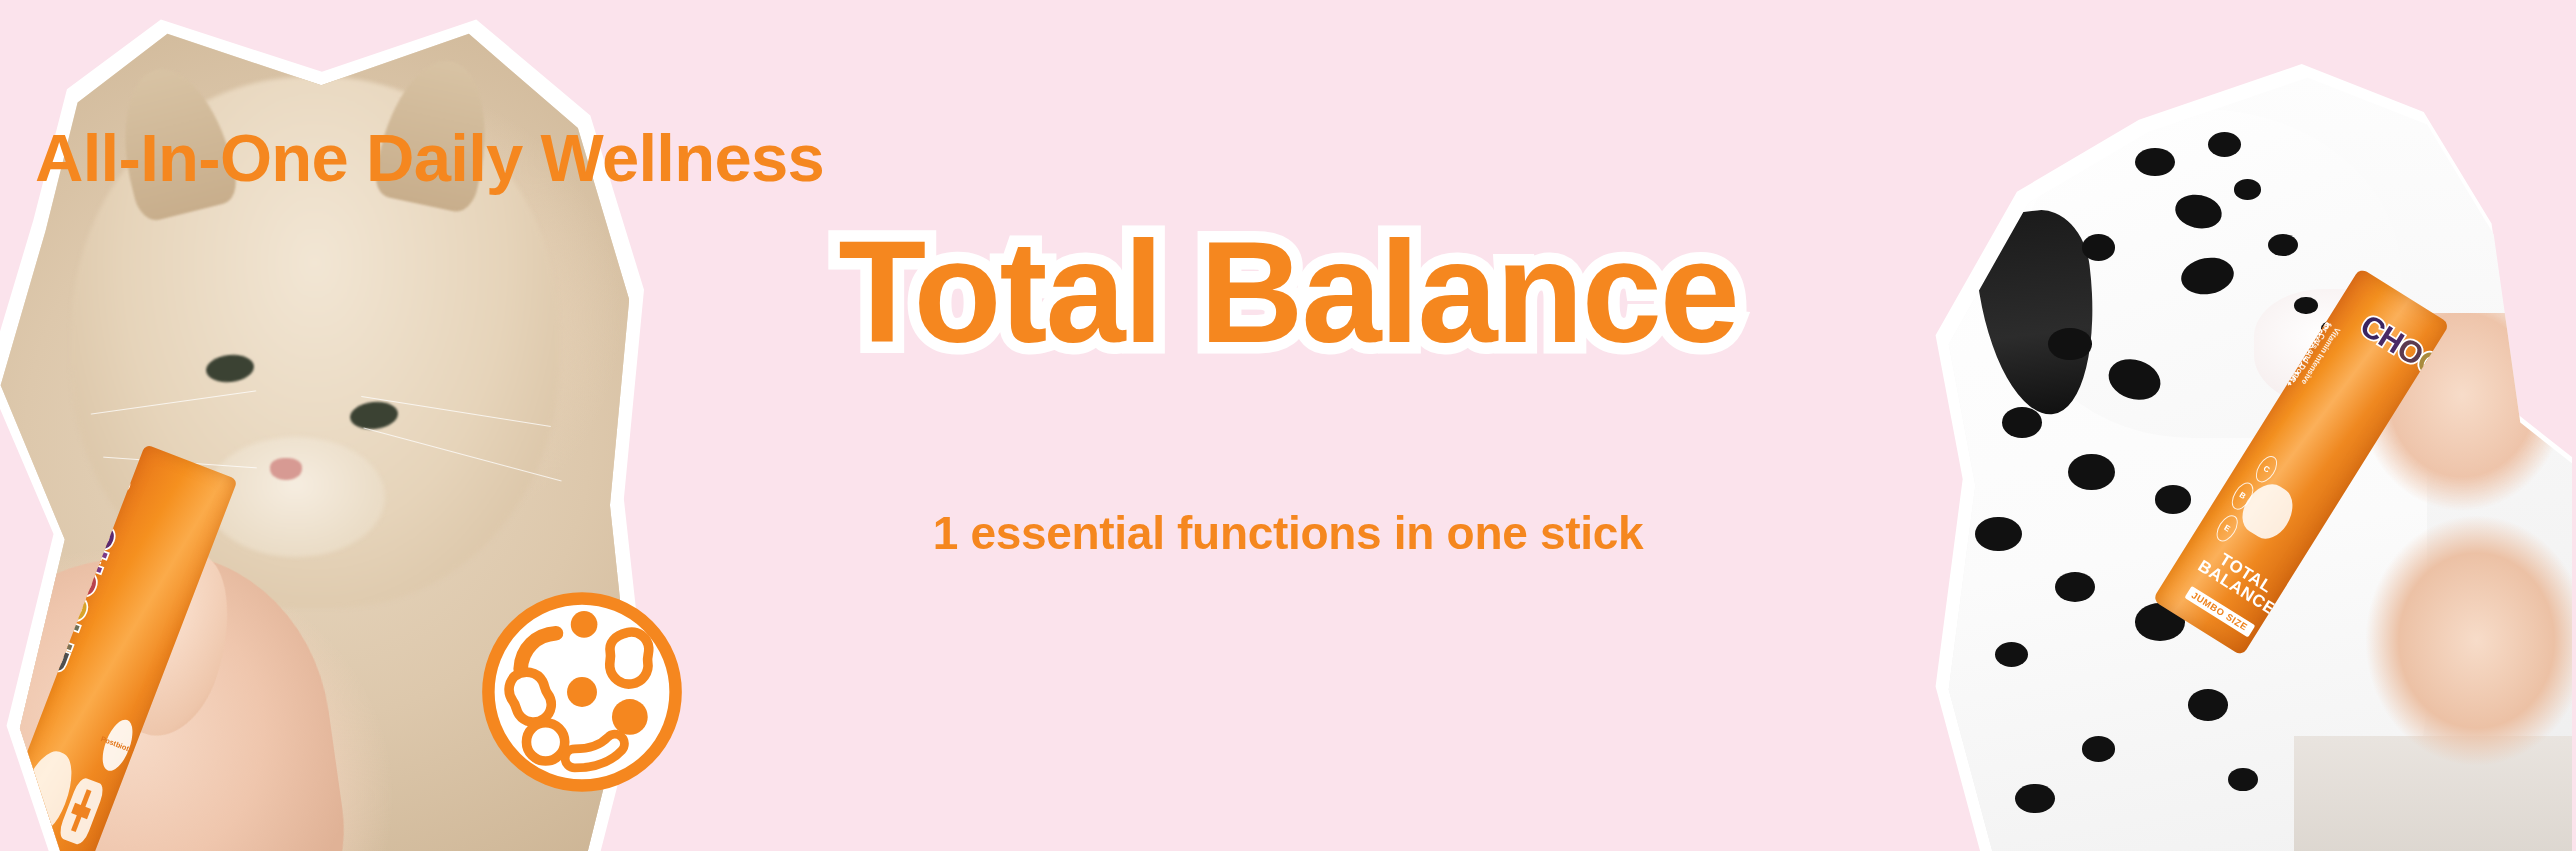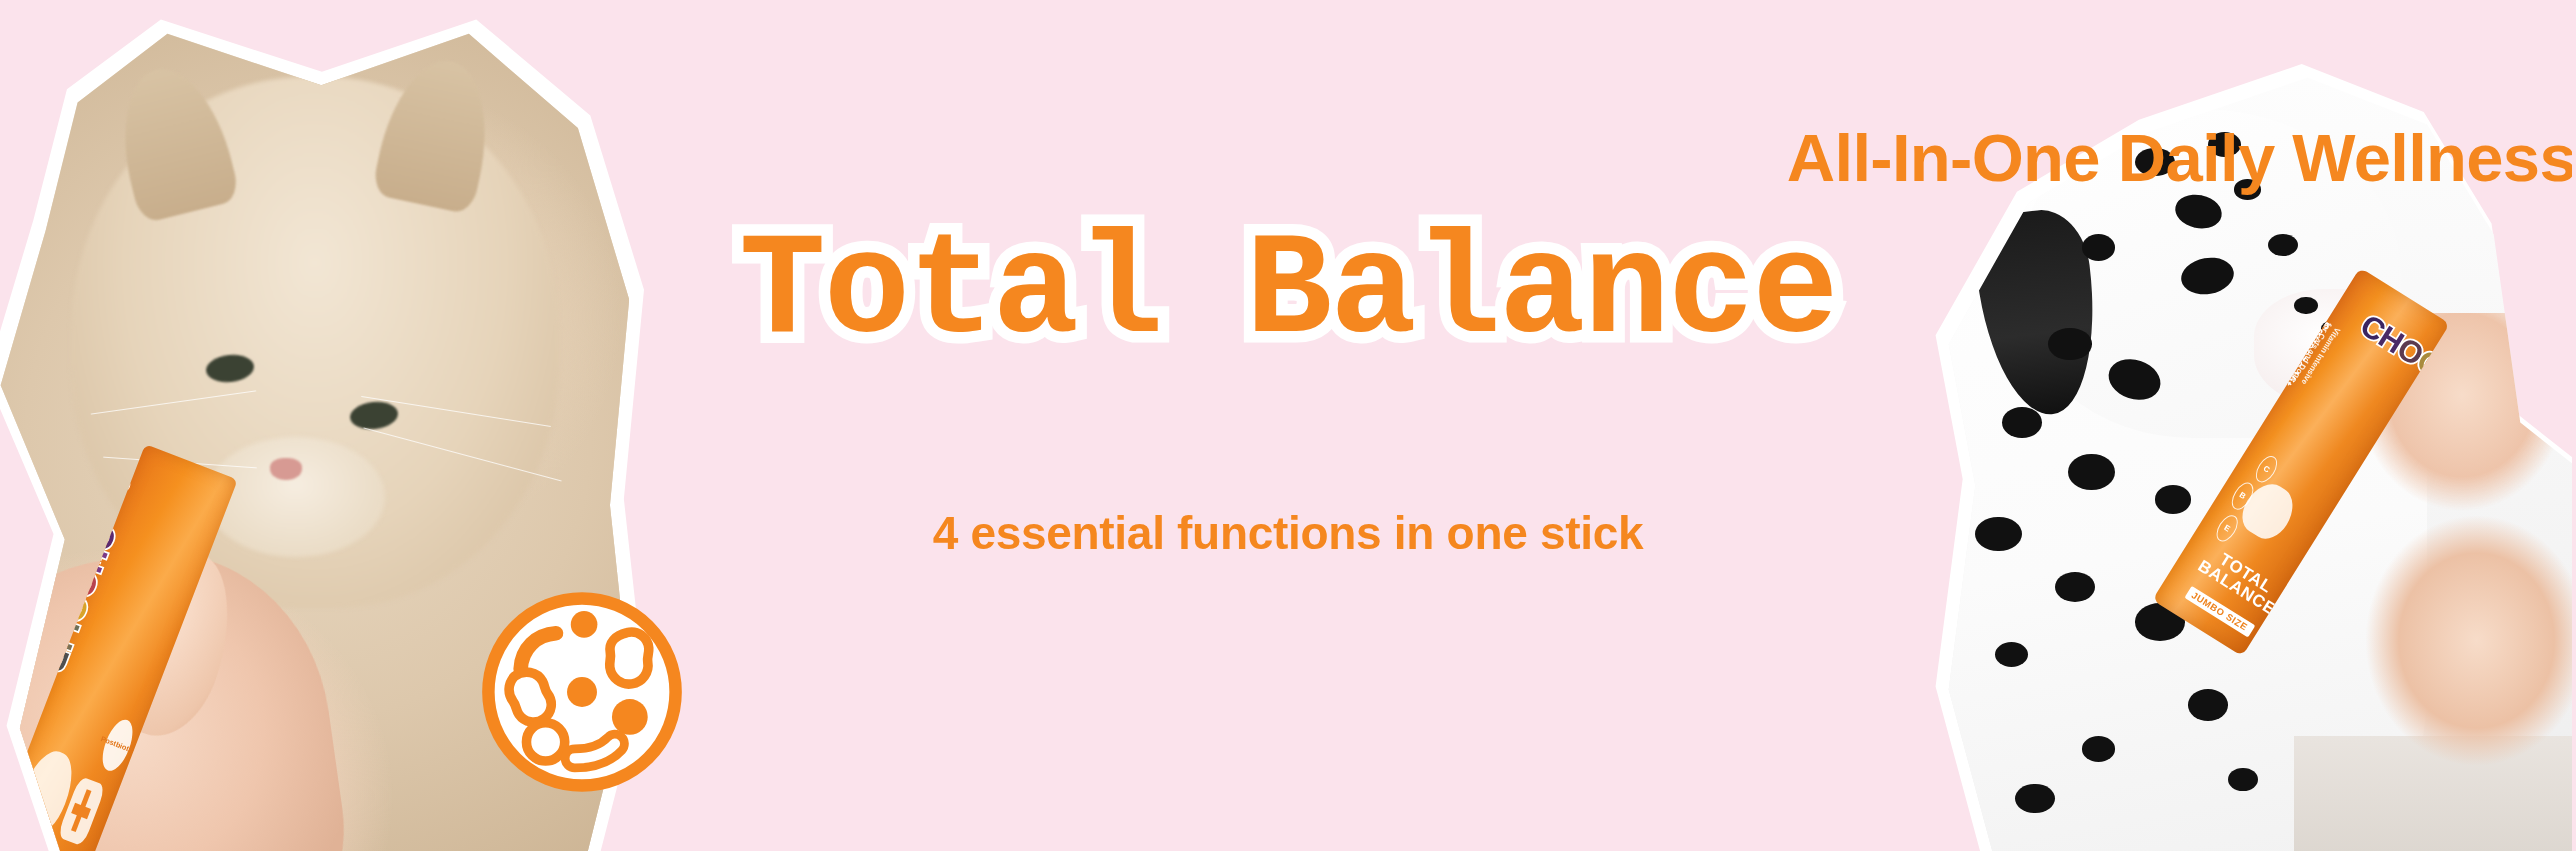--- a/index.html
+++ b/index.html
@@ -267,40 +267,40 @@
     display:flex; align-items:center; justify-content:center;
   }
   .tabletop {
     position:absolute; right:0; bottom:0; width:46%; height:16%;
     background:linear-gradient(180deg,#e9e4df,#dcd6cf);
   }
 
   
   .eyebrow {
     position:absolute; left:0; right:0; top:124px;
-    text-align:right;
+    text-align:left;
     z-index:5;
     font-size:67px; line-height:1;
     font-weight:bold;
     color:#f5871f;
     letter-spacing:-0.7px;
+    padding-left:35px;
   }
   .headline-wrap {
     position:absolute; left:0; right:0; top:221px;
     text-align:center; z-index:5;
   }
   .headline {
     display:inline-block;
     font-size:144px; line-height:1;
     font-weight:bold;
     color:#f5871f;
     letter-spacing:-2px;
     -webkit-text-stroke:23px #ffffff;
     paint-order:stroke fill;
-    font-family:Liberation Mono, monospace;
   }
   .subline {
     position:absolute; left:0; right:0; top:510px;
     text-align:center; z-index:5;
     font-size:46px; line-height:1;
     font-weight:bold;
     color:#f5871f;
     letter-spacing:-0.3px;
   }
 
@@ -432,21 +432,21 @@
 
     </div>
   </div>
 
   <div class="eyebrow">All-In-One Daily Wellness</div>
 
   <div class="headline-wrap">
     <span class="headline">Total Balance</span>
   </div>
 
-  <div class="subline">4 essential functions in one stick</div>
+  <div class="subline">1 essential functions in one stick</div>
 
 
   <div class="pill-badge">
     <svg viewBox="0 0 100 100" width="208" height="208" aria-hidden="true">
       <circle cx="50" cy="50" r="45" fill="#ffffff" stroke="#f5871f" stroke-width="6"></circle>
 
       <circle cx="50" cy="50" r="7.2" fill="#f5871f"></circle>
 
       <circle cx="51" cy="17.5" r="6.4" fill="#f5871f"></circle>
 

